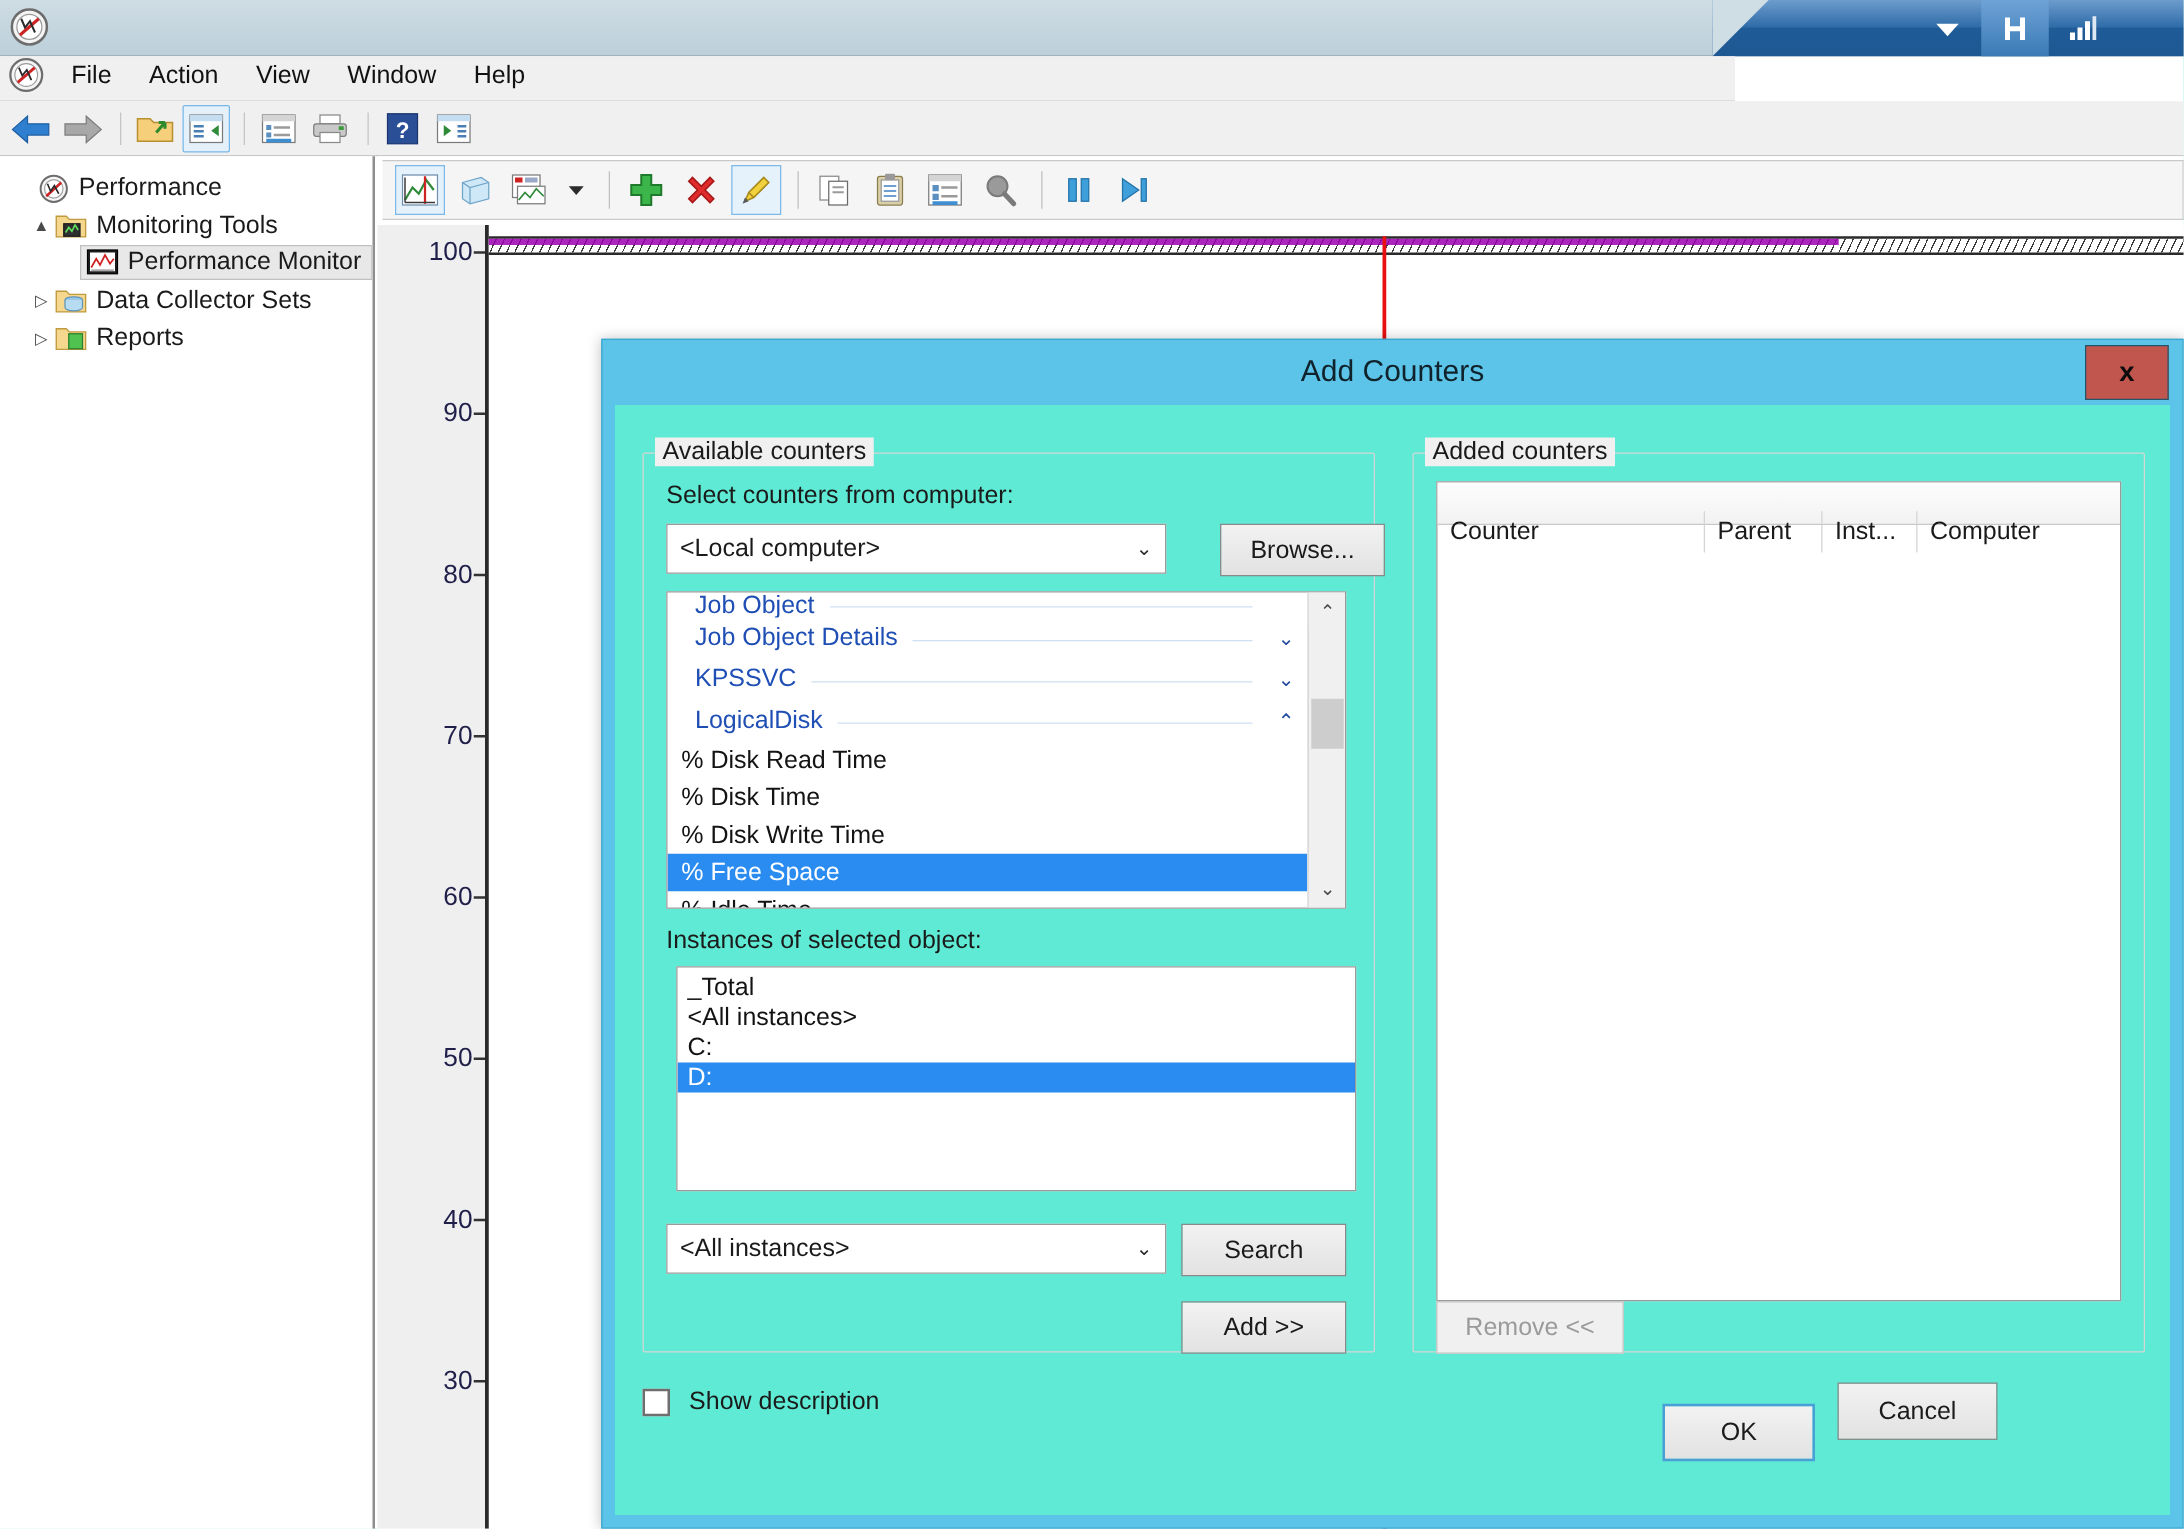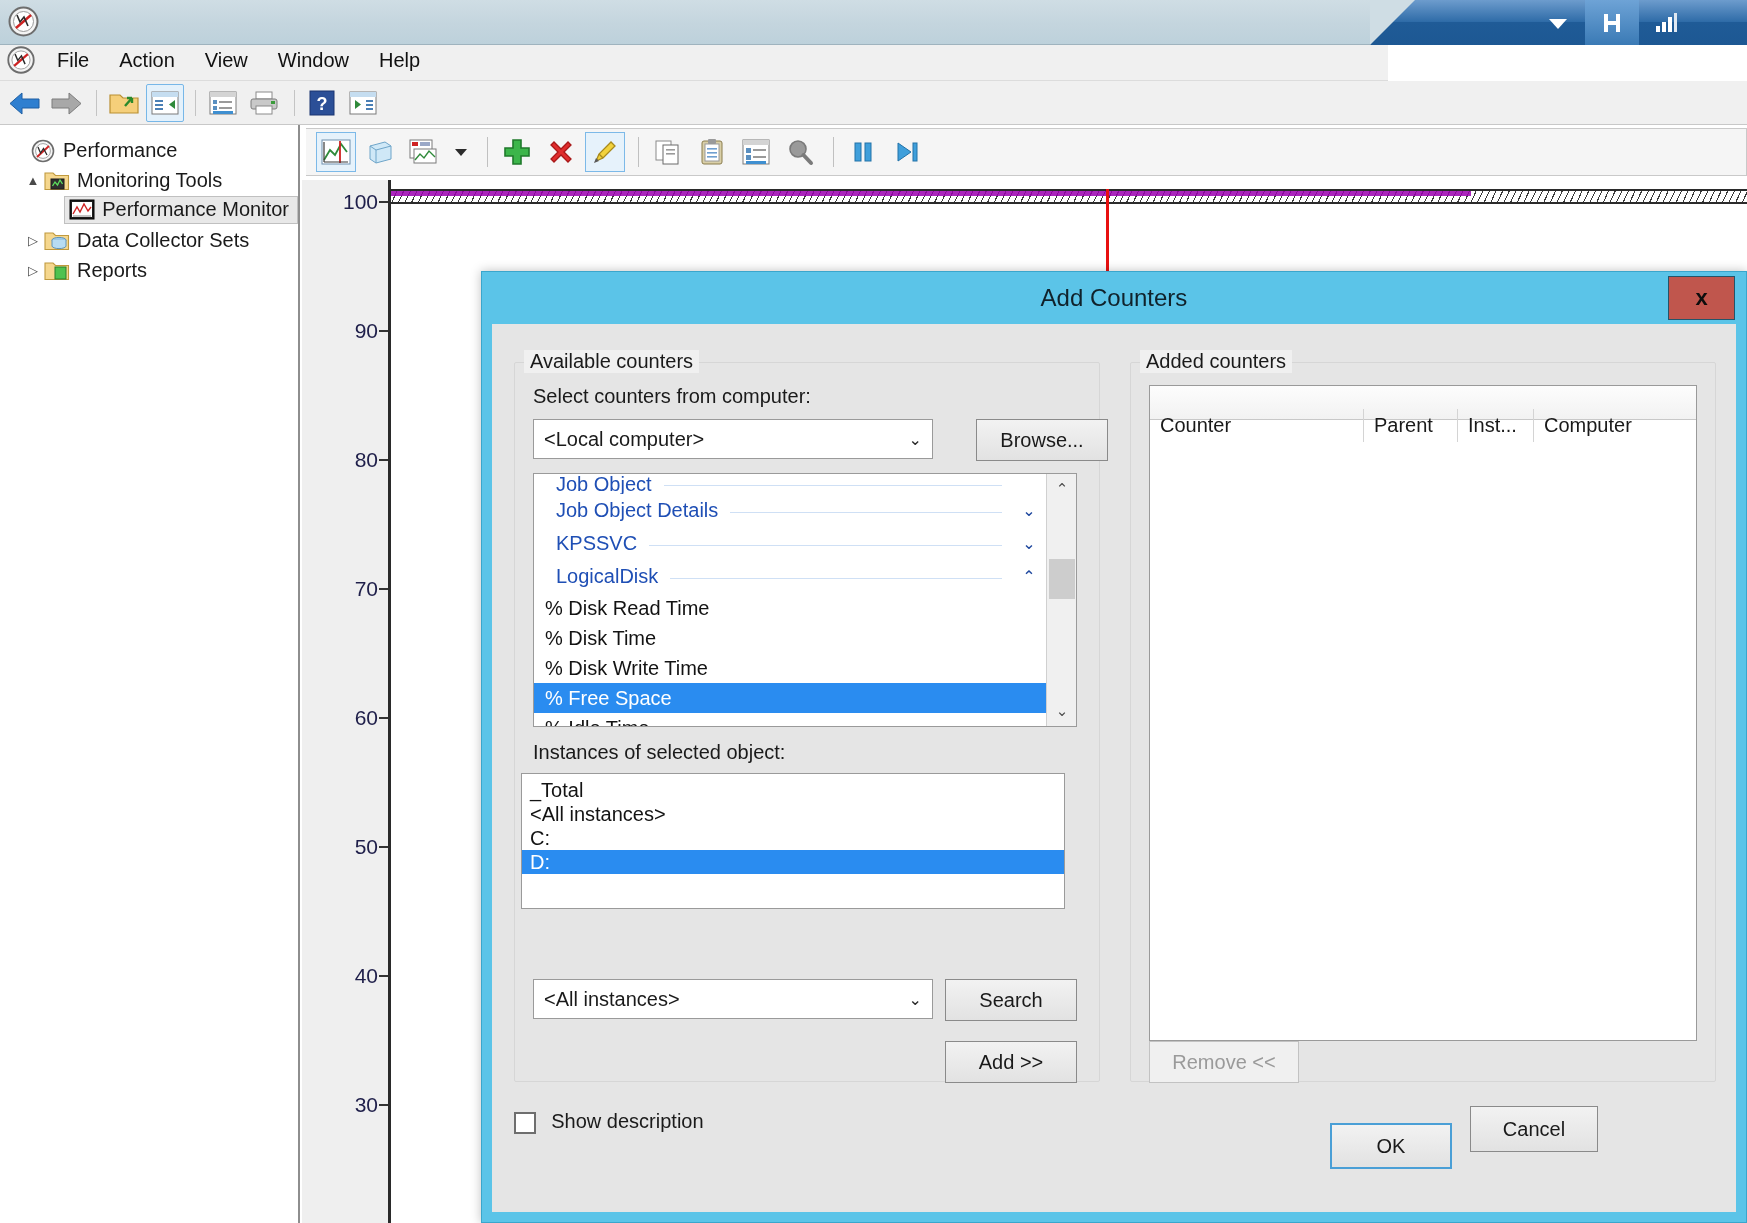--- a/index.html
+++ b/index.html
@@ -129,21 +129,21 @@
     display:flex; align-items:center; justify-content:center;
   }
   .dlg-close{
     position:absolute; right:11px; top:4px; width:67px; height:44px;
     background:#c0564d; border:1px solid #22556a;
     color:#0d0d0d; font-size:22px; font-weight:bold;
     display:flex;align-items:center;justify-content:center;
   }
   .dlg-body{
     position:absolute; left:10px; top:52px; right:10px; bottom:10px;
-    background:#e5e5e5;
+    background:#5eead4;
     text-decoration:underline;
   }
 
   .groupbox{ position:absolute; border:1px solid #d6d6d6; border-radius:2px;}
   .gb-legend{
     position:absolute; top:-13px; left:9px; background:#f0f0f0; padding:0 6px;
     font-size:20px; color:#1a1a1a;
   }
   .lbl{ font-size:20px; color:#1a1a1a;}
 
@@ -581,21 +581,21 @@
 
         <div class="vscroll">
           <span class="vs-btn" style="top:0">⌃</span>
           <span class="vs-thumb" style="top:85px; height:40px;"></span>
           <span class="vs-btn" style="bottom:0">⌄</span>
         </div>
       </div>
 
       <span class="lbl" style="position:absolute; left:18px; top:378px;">Instances of selected object:</span>
 
-      <div class="listbox" style="left:6px; top:410px; width:544px; height:136px; padding-top:4px;">
+      <div class="listbox" style="left:26px; top:410px; width:544px; height:180px; padding-top:4px;">
         <div class="inst-row">_Total</div>
         <div class="inst-row">&lt;All instances&gt;</div>
         <div class="inst-row">C:</div>
         <div class="inst-row sel">D:</div>
       </div>
 
       <div class="combo" style="left:18px; top:616px; width:400px; height:40px;">
         <span>&lt;All instances&gt;</span>
         <span class="arrow">⌄</span>
       </div>

